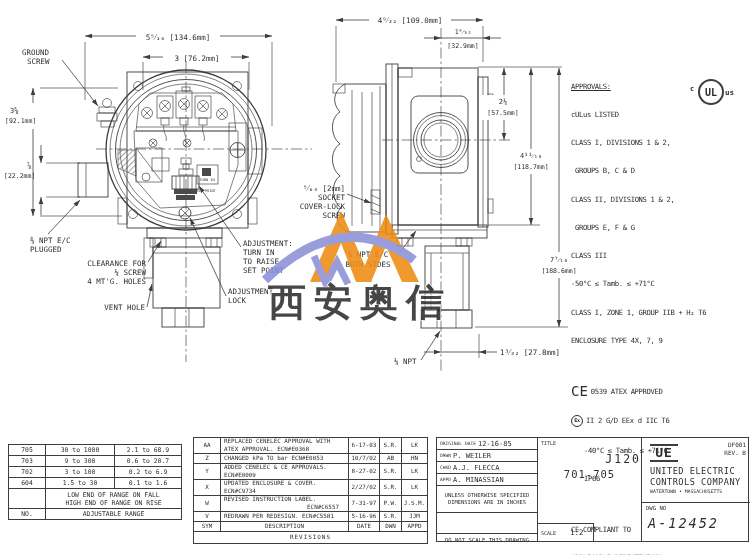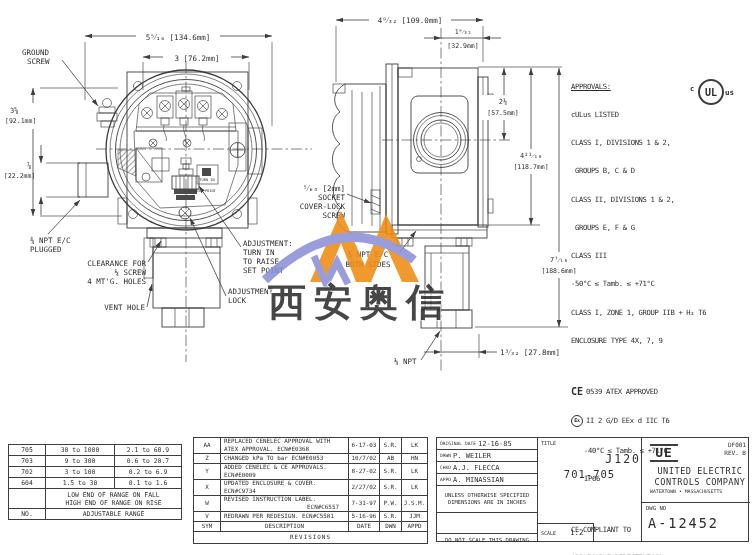--- a/index.html
+++ b/index.html
@@ -14,21 +14,21 @@
   .dim{stroke:#3d3d3d;stroke-width:0.8;fill:none;}
   .dk{fill:#4a4a4a;stroke:none;}
   .wh{fill:#ffffff;stroke:none;}
 
   
   .approvals{position:absolute;left:571px;top:63px;width:188px;font-size:7.2px;
              line-height:9.4px;letter-spacing:-0.35px;white-space:pre;}
   .approvals .hd{text-decoration:underline;}
   .approvals .gap{height:4px;}
   .iconrow{display:flex;align-items:center;gap:3px;}
-  .ce{font-weight:bold;font-size:10px;letter-spacing:0;}
+  .ce{font-weight:normal;font-size:14px;letter-spacing:0;}
   .exc{display:inline-flex;align-items:center;justify-content:center;width:10px;height:10px;
        border:1.2px solid #2d2d2d;border-radius:50%;font-size:5px;font-weight:bold;flex:0 0 auto;}
   .ind{padding-left:13px;}
   .ulmark{position:absolute;left:688px;top:79px;width:62px;height:28px;font-size:7px;}
   .ulc{position:absolute;left:10px;top:0;width:22px;height:22px;border:2px solid #3d3d3d;
        border-radius:50%;display:flex;align-items:center;justify-content:center;
        font-size:10px;font-weight:bold;}
   .ul-c{position:absolute;left:2px;top:6px;font-weight:bold;}
   .ul-us{position:absolute;left:37px;top:9px;font-weight:bold;font-size:7.5px;}
 
@@ -61,25 +61,25 @@
   .tb-title2{position:absolute;left:0;top:30px;width:100%;text-align:center;font-size:10.5px;letter-spacing:1px;}
   .tb-scale{position:absolute;left:0;bottom:0;width:56px;height:18px;border-top:1px solid #3d3d3d;
             border-right:1px solid #3d3d3d;box-sizing:border-box;display:flex;align-items:center;gap:14px;padding-left:3px;}
   .tb-scale-lab{font-size:5px;}
   .tb-scale-val{font-size:7.5px;}
   .tb-right{position:absolute;left:205px;top:0;width:108px;height:100%;}
   .uelogo{position:absolute;left:8px;top:6px;width:28px;text-align:center;font-size:13px;font-weight:bold;
           letter-spacing:1px;border-top:2.5px solid #3d3d3d;border-bottom:2.5px solid #3d3d3d;line-height:14px;}
   .docref{position:absolute;right:4px;top:3px;font-size:6px;text-align:right;line-height:7.5px;}
   .company{position:absolute;left:0;top:28px;width:100%;text-align:left;padding-left:8px;box-sizing:border-box;}
-  .company .c1{font-size:8.6px;line-height:11px;letter-spacing:0.5px;white-space:nowrap;text-align:center;}
+  .company .c1{font-size:8.6px;line-height:11px;letter-spacing:0.5px;white-space:nowrap;}
   .company .c2{font-size:4.8px;margin-top:1px;white-space:nowrap;}
   .dwgline{position:absolute;left:0;top:64px;width:100%;border-top:1px solid #3d3d3d;}
   .dwg-lab{position:absolute;left:4px;top:67px;font-size:5.6px;}
-  .dwg-no{position:absolute;left:6px;top:77px;font-size:13.5px;letter-spacing:2px;}
+  .dwg-no{position:absolute;left:6px;top:77px;font-size:13.5px;letter-spacing:2px;font-style:italic;}
 </style>
 </head>
 <body>
 
 <div class="sheet">
 
 <svg width="753" height="555" viewBox="0 0 753 555">
   <defs>
     <marker id="ar" viewBox="0 0 10 8" refX="10" refY="4" markerWidth="9" markerHeight="7" orient="auto-start-reverse">
       <path d="M10,4 L0,0.8 L0,7.2 Z" fill="#3d3d3d"></path>

